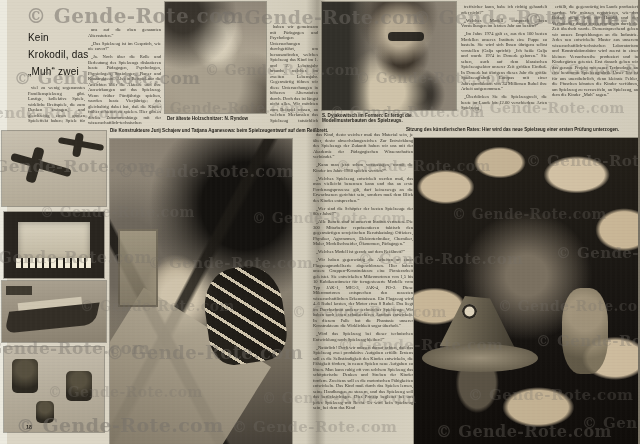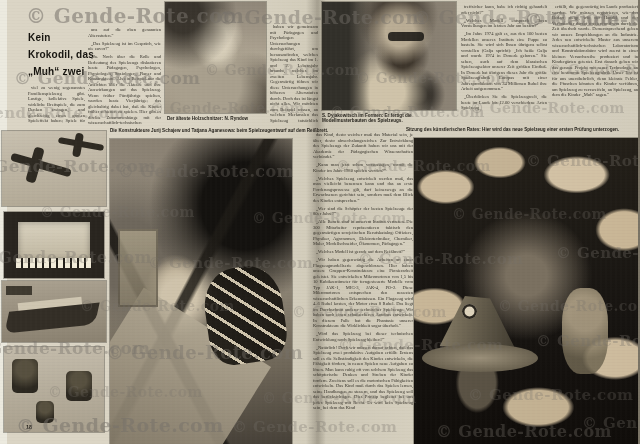--- a/index.html
+++ b/index.html
@@ -6,21 +6,21 @@
   #spread{position:relative;width:640px;height:444px;overflow:hidden;
     font-family:"Liberation Serif",serif;background:#d7d1c1;}
   .page{position:absolute;top:0;height:444px;}
   #page-left{left:0;width:318px;background:linear-gradient(90deg,#eceadf 0 7px,#dbd5c5 7px 60%,#d2ccba 100%);}
   #page-right{left:318px;width:322px;background:linear-gradient(90deg,#cdc7b5,#d6d0bf 30%,#d2ccbb);}
   #gutter{position:absolute;left:306px;top:0;width:20px;height:444px;
     background:linear-gradient(90deg,rgba(60,54,44,0) 0,rgba(60,54,44,.22) 45%,rgba(60,54,44,.30) 55%,rgba(60,54,44,0) 100%);z-index:3;}
   #right-edge{position:absolute;right:0;top:0;width:2px;height:444px;background:#7a7466;z-index:4;}
 
   .headline{position:absolute;left:28px;top:29px;width:70px;
-    font-family:"Liberation Sans",sans-serif;font-weight:700;font-size:10px;
+    font-family:"Liberation Sans",sans-serif;font-weight:400;font-size:10px;
     line-height:17px;color:#15130e;letter-spacing:.2px;}
   .col{position:absolute;overflow:hidden;font-size:4.6px;line-height:1.2;
     text-align:justify;color:#36332b;}
   .col p{margin:0 0 2.5px 0;text-indent:3px;}
   .caption{position:absolute;overflow:hidden;font-family:"Liberation Sans",sans-serif;
     font-weight:bold;font-size:4.6px;line-height:1.15;color:#26231d;}
   .pagenum{position:absolute;left:26px;top:424px;font-family:"Liberation Sans",sans-serif;
     font-weight:bold;font-size:5.5px;color:#26231d;}
 
   .photo{position:absolute;overflow:hidden;box-shadow:0 0 0 1px rgba(40,36,28,.35);}

